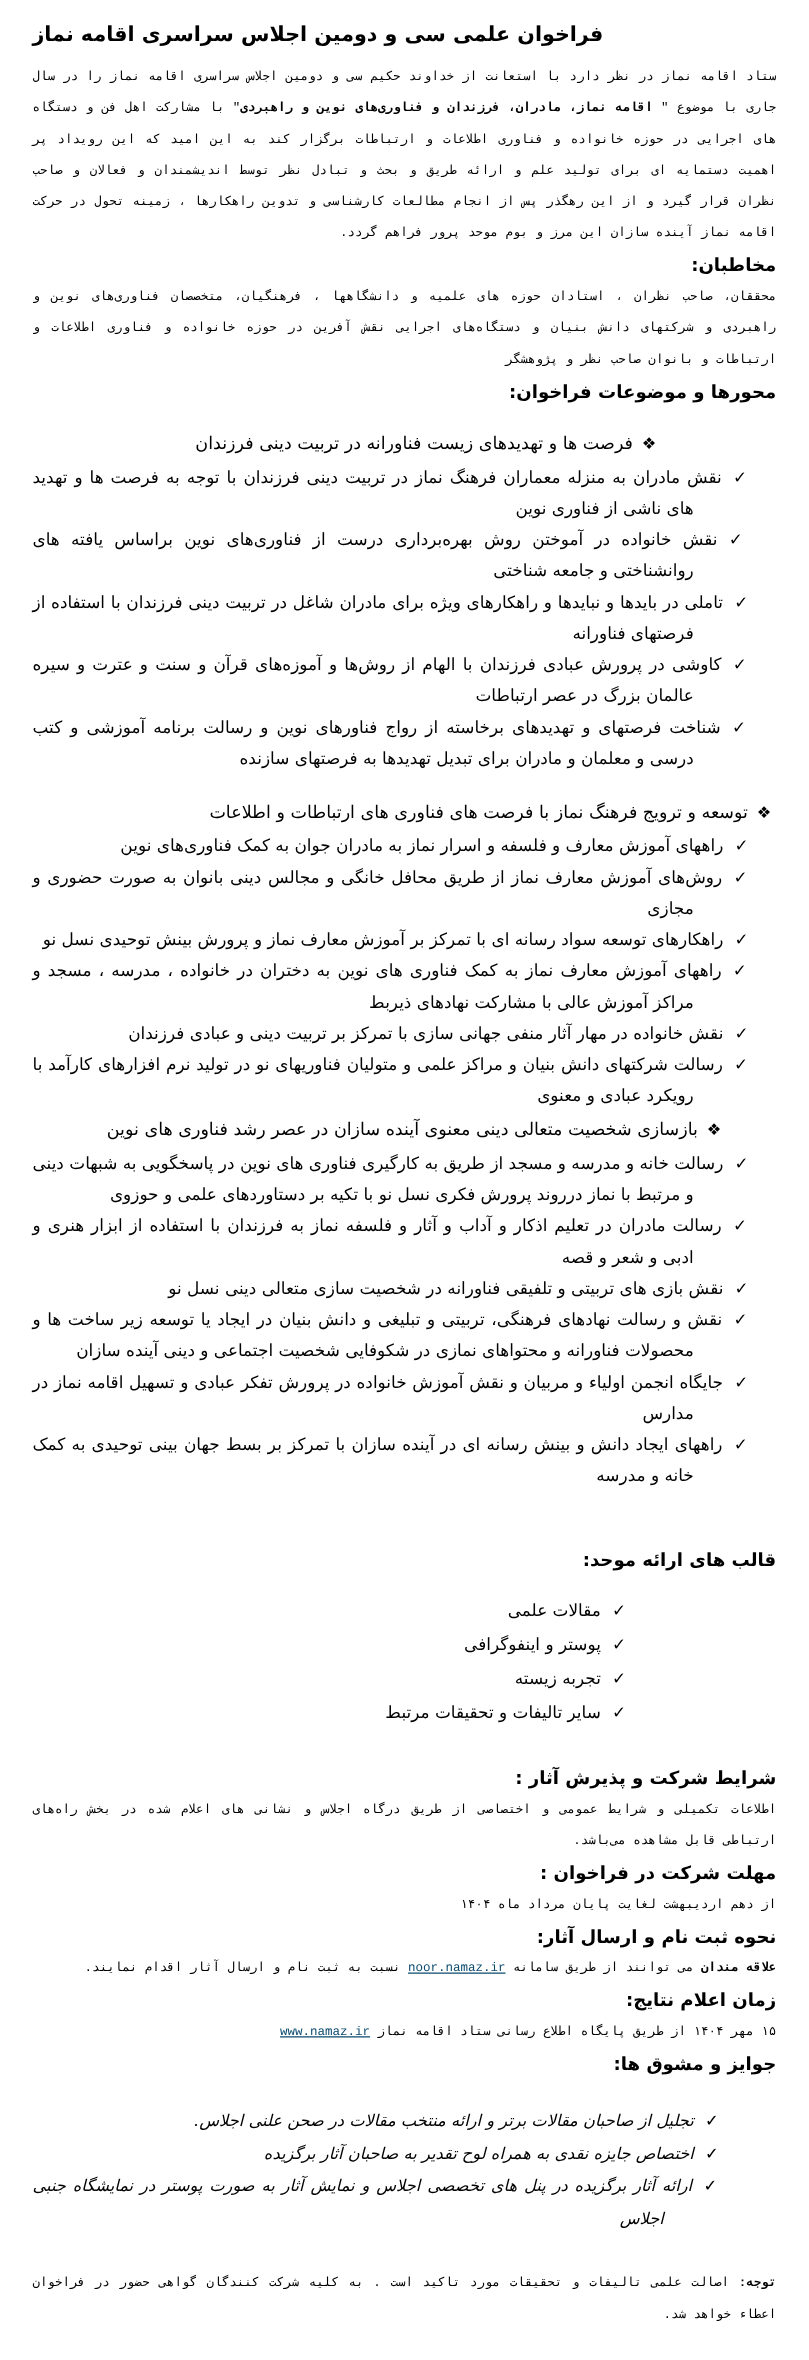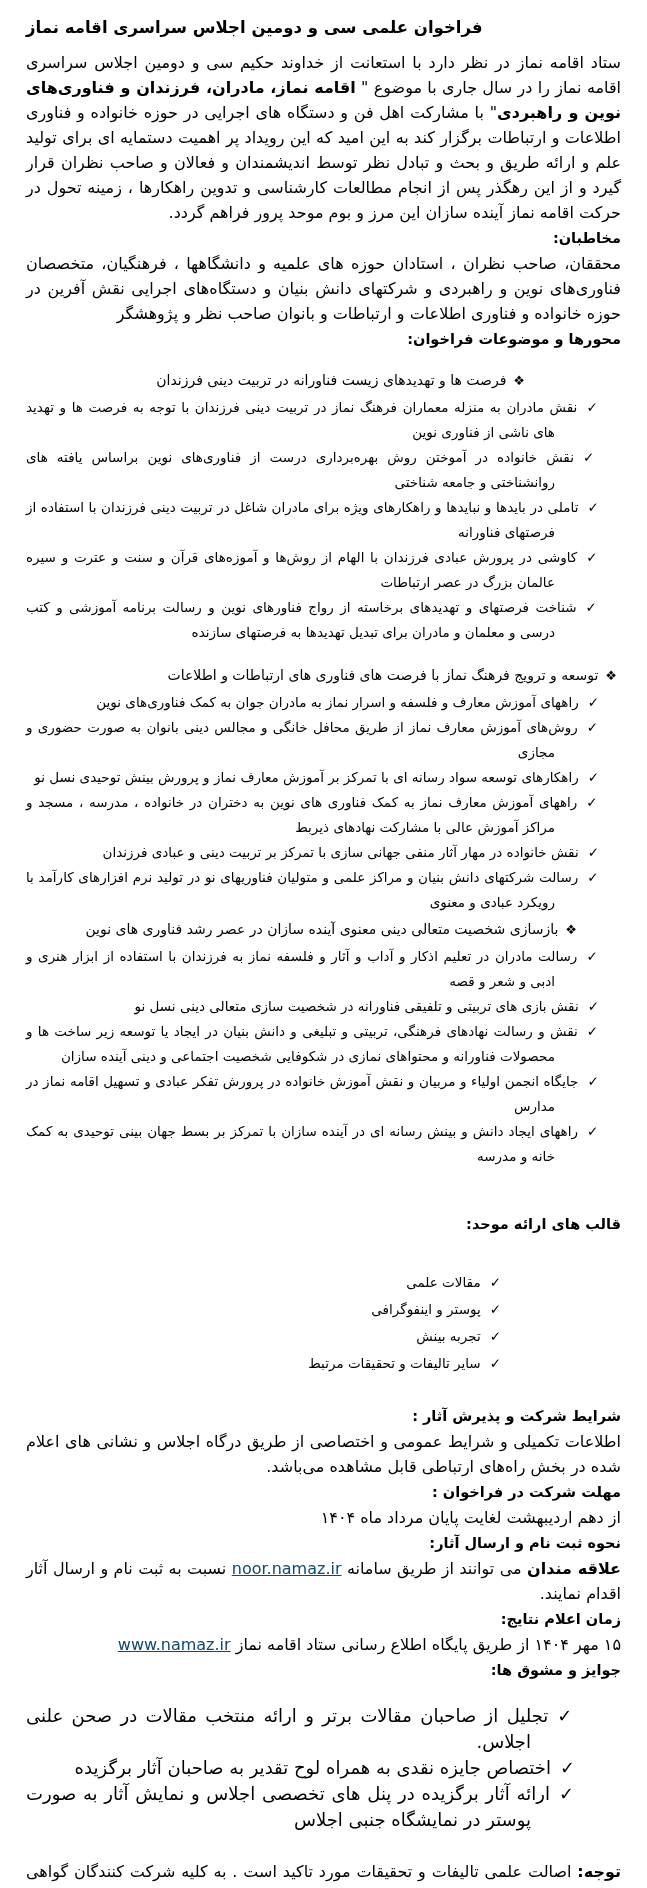--- a/index.html
+++ b/index.html
@@ -7,21 +7,21 @@
   .page {
     width:647px; min-height:1888px; box-sizing:border-box;
     margin:0 auto; padding:14px 26px 24px 26px;
     direction:rtl; background:#fff;
   }
   .doc-title {
     font-size:16.5px; font-weight:bold; text-align:left;
     margin:2px 0 10px 0; line-height:24px;
   }
   .para {
-    font-size:16px; line-height:25px; text-align:justify; margin:0;
+    font-size:10px; line-height:25px; text-align:justify; margin:0;font-family:Liberation Mono, monospace;
   }
   .h {
     font-size:14.5px; font-weight:bold; line-height:26px; margin:0;
   }
   .themes-h { margin-bottom:16px; }
   .shead {
     font-size:14px; font-weight:normal; line-height:25px;
     margin-top:14px; margin-bottom:2px;
   }
   .shead.s1 { padding-right:96px; }
@@ -30,30 +30,30 @@
   .shead .bullet { margin-left:7px; font-size:13px; }
   .titem {
     font-size:13.5px; line-height:25px; text-align:justify;
     padding-right:66px; text-indent:-44px;
   }
   .titem .check, .aitem .check, .fitem .check { margin-left:9px; }
   .fblock-h { margin-top:42px; }
   .fitem { font-size:13.5px; line-height:27px; padding-right:120px; }
   .cond-h { margin-top:26px; }
   .aitem {
-    font-size:18px; line-height:26px; text-align:justify;
-    padding-right:90px; text-indent:-44px;
+    font-size:13px; line-height:26px; text-align:justify;
+    padding-right:90px; text-indent:-44px;font-style:italic;
   }
   .awards-list { margin-top:20px; }
   .note { margin-top:26px; }
   .note b { font-weight:bold; }
   a.doclink, .doclink {
     color:#0c4a6e; text-decoration:underline; direction:ltr; unicode-bidi:embed;
   }
-  .formats-list { margin-top:32px; }
+  .formats-list { margin-top:14px; }
 </style>
 </head>
 <body>
 
 <div class="page">
 
   <h1 class="doc-title">فراخوان علمی سی و دومین اجلاس سراسری اقامه نماز</h1>
 
   <p class="para"><span>ستاد اقامه نماز در نظر دارد با استعانت از خداوند حکیم سی و دومین اجلاس سراسری اقامه نماز را در سال جاری با موضوع " </span><b>اقامه نماز، مادران، فرزندان و فناوری‌های نوین و راهبردی</b><span>" با مشارکت اهل فن و دستگاه های اجرایی در حوزه خانواده و فناوری اطلاعات و ارتباطات برگزار کند به این امید که  این رویداد پر اهمیت دستمایه ای برای تولید علم و ارائه طریق و بحث و تبادل نظر توسط اندیشمندان و فعالان و صاحب نظران قرار گیرد و از این رهگذر پس از انجام مطالعات کارشناسی و تدوین راهکارها ، زمینه تحول در حرکت اقامه نماز  آینده سازان این مرز و بوم موحد پرور  فراهم گردد.</span></p>
 
@@ -76,32 +76,33 @@
     <div class="titem"><span class="check">✓</span><span>راههای آموزش معارف و فلسفه و اسرار نماز به مادران جوان به کمک فناوری‌های نوین</span></div>
     <div class="titem"><span class="check">✓</span><span>روش‌های آموزش معارف نماز از طریق محافل خانگی و مجالس دینی بانوان به صورت حضوری و مجازی</span></div>
     <div class="titem"><span class="check">✓</span><span>راهکارهای توسعه سواد رسانه ای با تمرکز بر آموزش معارف نماز و پرورش بینش توحیدی نسل نو</span></div>
     <div class="titem"><span class="check">✓</span><span>راههای آموزش معارف نماز به کمک فناوری های نوین به دختران در خانواده ، مدرسه ، مسجد و مراکز آموزش عالی با مشارکت نهادهای ذیربط</span></div>
     <div class="titem"><span class="check">✓</span><span>نقش خانواده در مهار آثار منفی جهانی سازی با تمرکز بر تربیت دینی و عبادی فرزندان</span></div>
     <div class="titem"><span class="check">✓</span><span>رسالت شرکتهای دانش بنیان و مراکز علمی و متولیان فناوریهای نو در تولید نرم افزارهای کارآمد با رویکرد عبادی و معنوی</span></div>
   </div>
 
   <div class="section">
     <div class="shead s3"><span class="bullet">❖</span><span>بازسازی شخصیت متعالی دینی معنوی آینده سازان در عصر رشد  فناوری های نوین</span></div>
+    <div class="titem"><span class="check">✓</span><span>رسالت خانه و مدرسه و مسجد از طریق به کارگیری فناوری های نوین در پاسخگویی به شبهات دینی و مرتبط با نماز درروند پرورش فکری نسل نو با تکیه بر دستاوردهای علمی و حوزوی</span></div>
     <div class="titem"><span class="check">✓</span><span>رسالت مادران در تعلیم اذکار و آداب و آثار و فلسفه نماز به فرزندان با استفاده از ابزار هنری و ادبی و شعر و قصه</span></div>
     <div class="titem"><span class="check">✓</span><span>نقش بازی های تربیتی و تلفیقی فناورانه در شخصیت سازی متعالی دینی نسل نو</span></div>
     <div class="titem"><span class="check">✓</span><span>نقش و رسالت نهادهای فرهنگی، تربیتی و تبلیغی و دانش بنیان در ایجاد یا توسعه زیر ساخت ها و محصولات فناورانه و محتواهای نمازی در شکوفایی شخصیت اجتماعی و دینی آینده سازان</span></div>
     <div class="titem"><span class="check">✓</span><span>جایگاه انجمن اولیاء و مربیان و نقش آموزش خانواده در پرورش تفکر عبادی و تسهیل اقامه نماز در مدارس</span></div>
     <div class="titem"><span class="check">✓</span><span>راههای ایجاد دانش و بینش رسانه ای در آینده سازان با تمرکز بر بسط جهان بینی توحیدی به کمک خانه و مدرسه</span></div>
   </div>
 
   <div class="h fblock-h">قالب های ارائه موحد:</div>
   <div class="formats-list">
     <div class="fitem"><span class="check">✓</span><span>مقالات علمی</span></div>
     <div class="fitem"><span class="check">✓</span><span>پوستر و اینفوگرافی</span></div>
-    <div class="fitem"><span class="check">✓</span><span>تجربه بینش</span></div>
+    <div class="fitem"><span class="check">✓</span><span>تجربه زیسته</span></div>
     <div class="fitem"><span class="check">✓</span><span>سایر تالیفات و تحقیقات مرتبط</span></div>
   </div>
 
   <div class="h cond-h">شرایط شرکت و پذیرش آثار :</div>
   <p class="para">اطلاعات تکمیلی و شرایط عمومی و اختصاصی از طریق درگاه اجلاس و نشانی های اعلام شده در بخش راه‌های ارتباطی قابل مشاهده می‌باشد.</p>
 
   <div class="h">مهلت شرکت در فراخوان :</div>
   <p class="para">از دهم اردیبهشت لغایت پایان مرداد ماه ۱۴۰۴</p>
 
   <div class="h">نحوه ثبت نام و ارسال آثار:</div>

